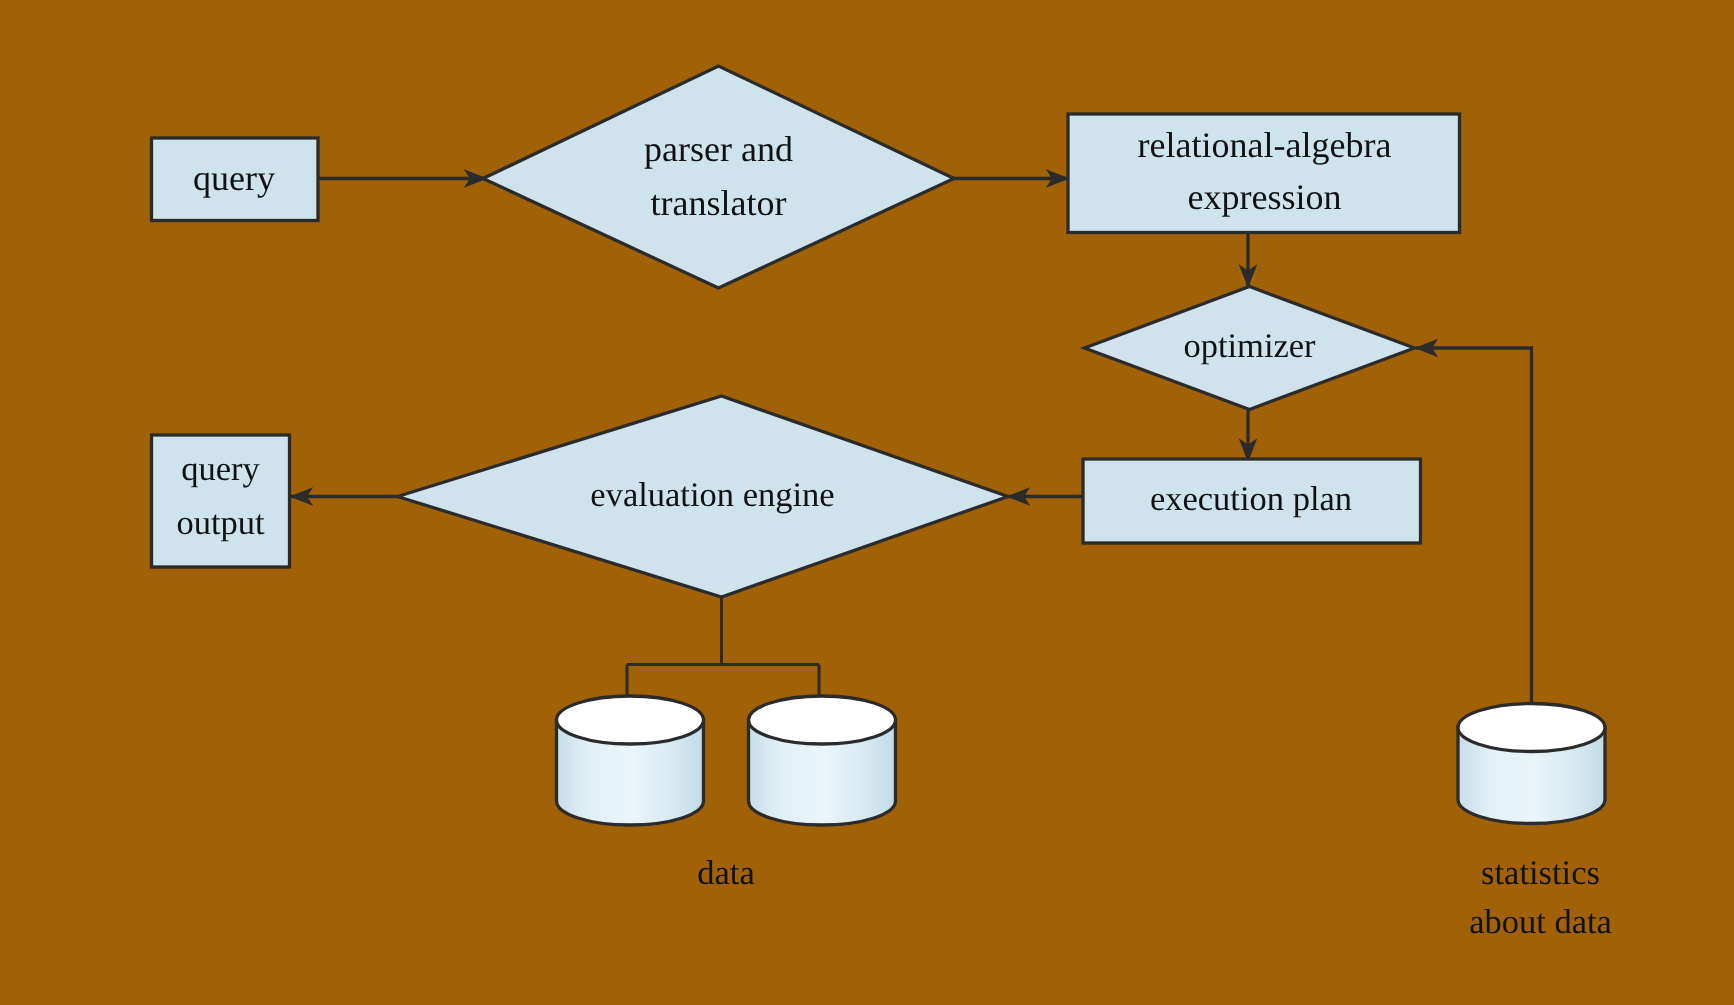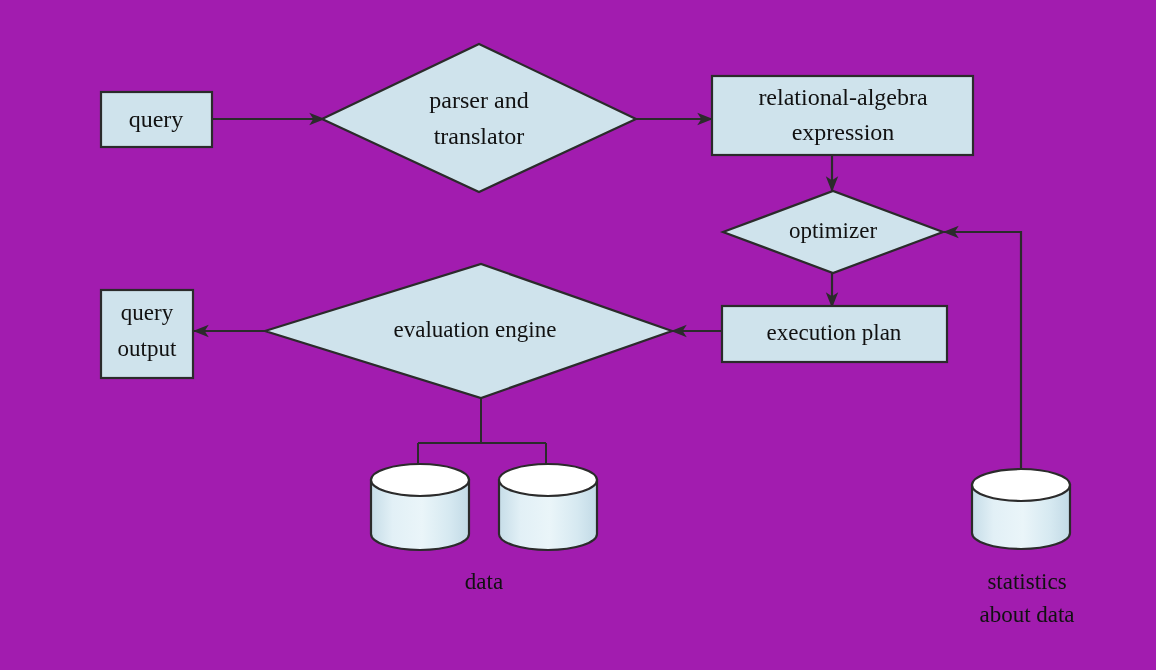--- a/index.html
+++ b/index.html
@@ -10,21 +10,21 @@
   body {
     width: 1156px;
     height: 670px;
     overflow: hidden;
     font-family: "Liberation Serif", "DejaVu Serif", serif;
   }
   #diagram-root {
     position: relative;
     width: 1156px;
     height: 670px;
-    background: #a21caf;
+    background: #a16207;
   }
   svg#flow {
     display: block;
     width: 1156px;
     height: 670px;
   }
   .node-fill {
     fill: #cfe3ec;
     stroke: #2b2b2b;
     stroke-width: 2.2;

